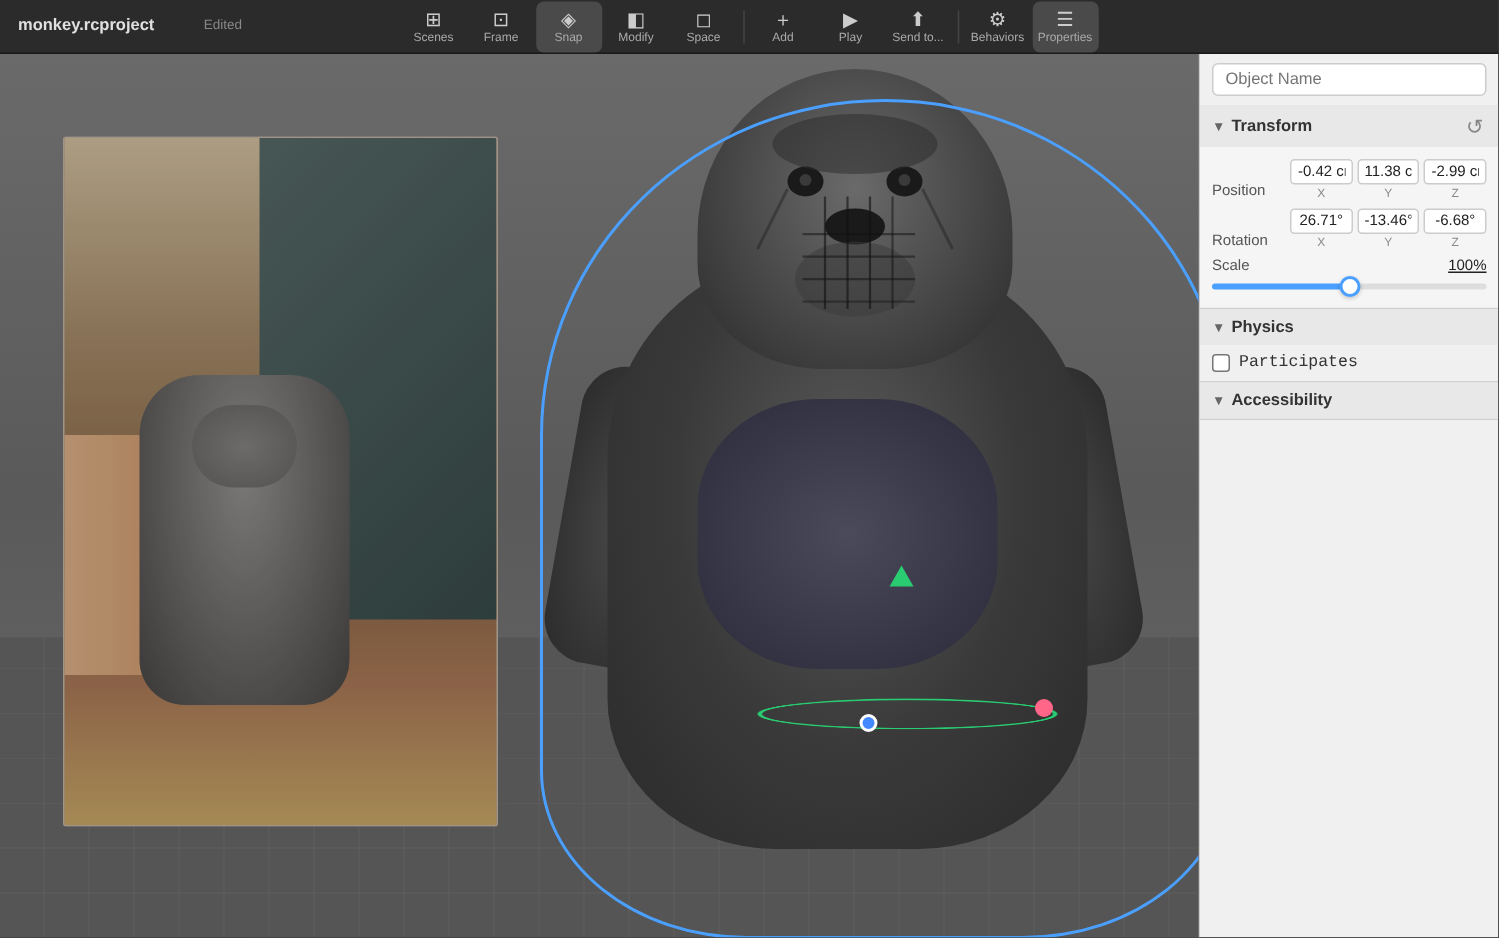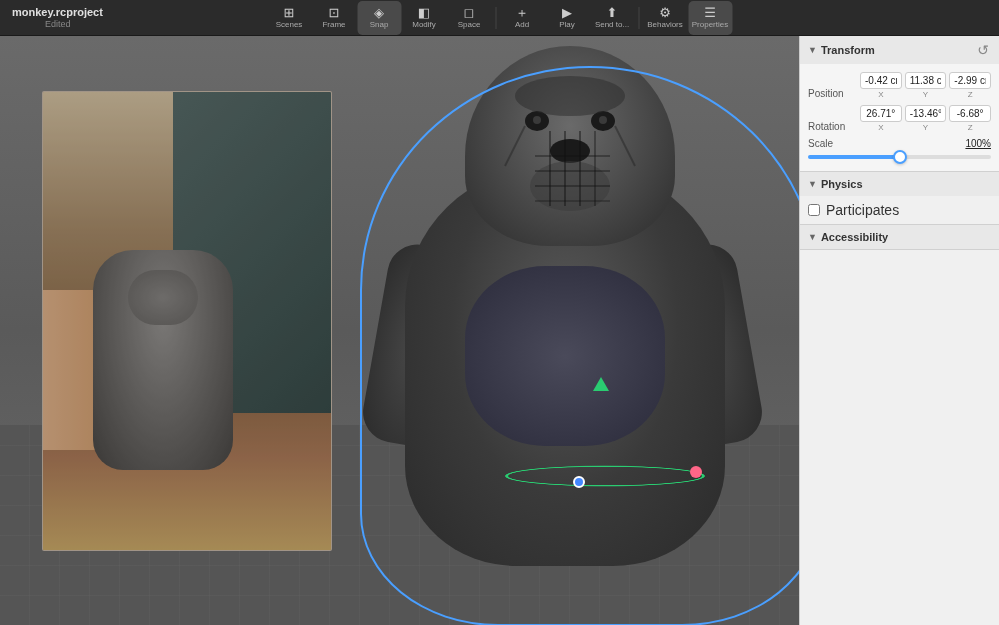--- a/index.html
+++ b/index.html
@@ -10,21 +10,21 @@
       height: 36px;
       background: #2b2b2b;
       border-bottom: 1px solid #1a1a1a;
       display: flex;
       align-items: center;
       padding: 0 8px;
       flex-shrink: 0;
     }
     .toolbar-left {
       display: flex;
-      flex-direction: column;
+      flex-direction: row;
       margin-right: auto;
       padding-left: 4px;
     }
     .toolbar-title {
       font-size: 11px;
       font-weight: 600;
       color: #e0e0e0;
       line-height: 1.2;
     }
     .toolbar-subtitle {
@@ -388,22 +388,23 @@
       display: flex;
       align-items: center;
       gap: 6px;
       padding: 6px 8px;
     }
     .checkbox-row input[type="checkbox"] {
       width: 12px;
       height: 12px;
     }
     .checkbox-label {
-      font-size: 14px;
+      font-size: 11px;
       color: #333;
+      font-family: Liberation Mono, monospace;
     }
 
     
     .gorilla-body {
       position: absolute;
       bottom: 60px;
       left: 80px;
       width: 320px;
       height: 400px;
       background: radial-gradient(ellipse at 50% 40%, #5a5a5a 0%, #3a3a3a 50%, #2a2a2a 100%);
@@ -578,20 +579,21 @@
 
         <div class="rotation-dot-blue"></div>
 
         <div class="rotation-dot-pink"></div>
       </div>
     </div>
   </div>
 
   <div class="right-panel">
 
+    <input class="object-name-input" type="text" placeholder="Object Name" style="">
 
     <div class="panel-section">
       <div class="section-header-row">
         <div class="section-header-title">
           <span class="section-chevron">▼</span>
           <span>Transform</span>
         </div>
         <span class="reset-btn">↺</span>
       </div>
 

